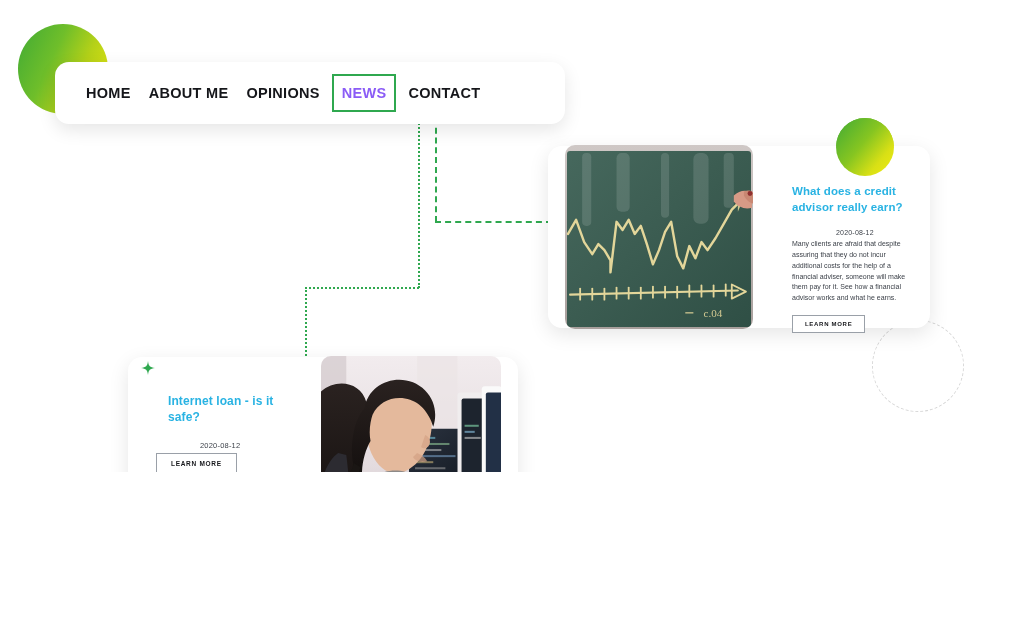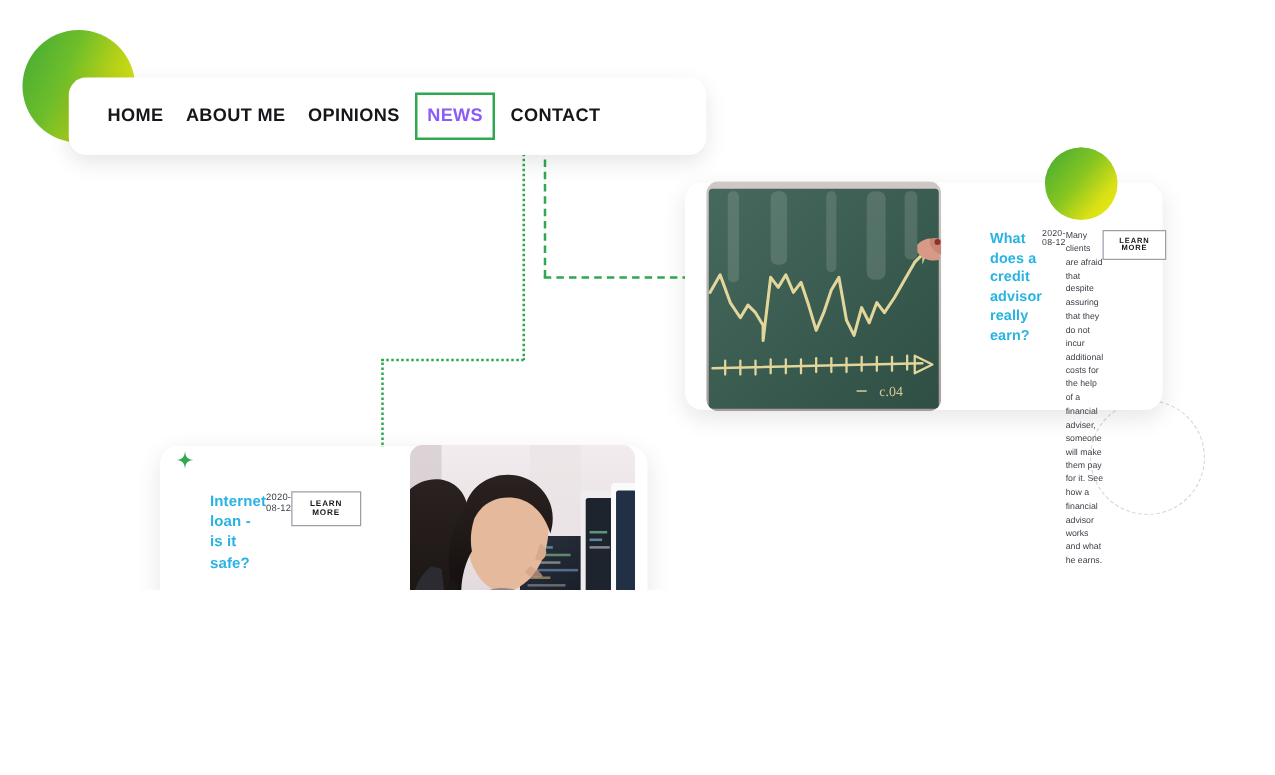--- a/index.html
+++ b/index.html
@@ -173,39 +173,40 @@
   }
   .card-news1 .card-photo { order: 1; }
   .card-news1 .card-body  { order: 2; }
   .card-news2 .card-body  { order: 1; }
   .card-news2 .card-photo { order: 2; width: 180px; flex: 0 0 180px; }
 
   .card-body {
     flex: 1;
     padding: 38px 22px 14px 22px;
     display: flex;
-    flex-direction: row;
+    flex-direction: column;
   }
   .card-news2 .card-body { padding: 36px 22px 14px 28px; }
 
   .card-title {
     font-size: 11.5px;
     font-weight: bold;
     color: #29b3e3;
     line-height: 1.35;
     margin-bottom: 14px;
     letter-spacing: 0.1px;
   }
   .card-news2 .card-title { font-size: 12px; margin-bottom: 16px; padding-left: 12px; }
 
   .card-date {
     font-size: 7px;
     color: #3a3f47;
     margin-bottom: 3px;
     letter-spacing: 0.2px;
+    margin-left: 44px;
   }
   .card-news2 .card-date { font-size: 7.5px; }
 
   .card-excerpt {
     font-size: 7px;
     line-height: 1.55;
     color: #3a3f47;
     margin-bottom: 11px;
     max-width: 172px;
   }

